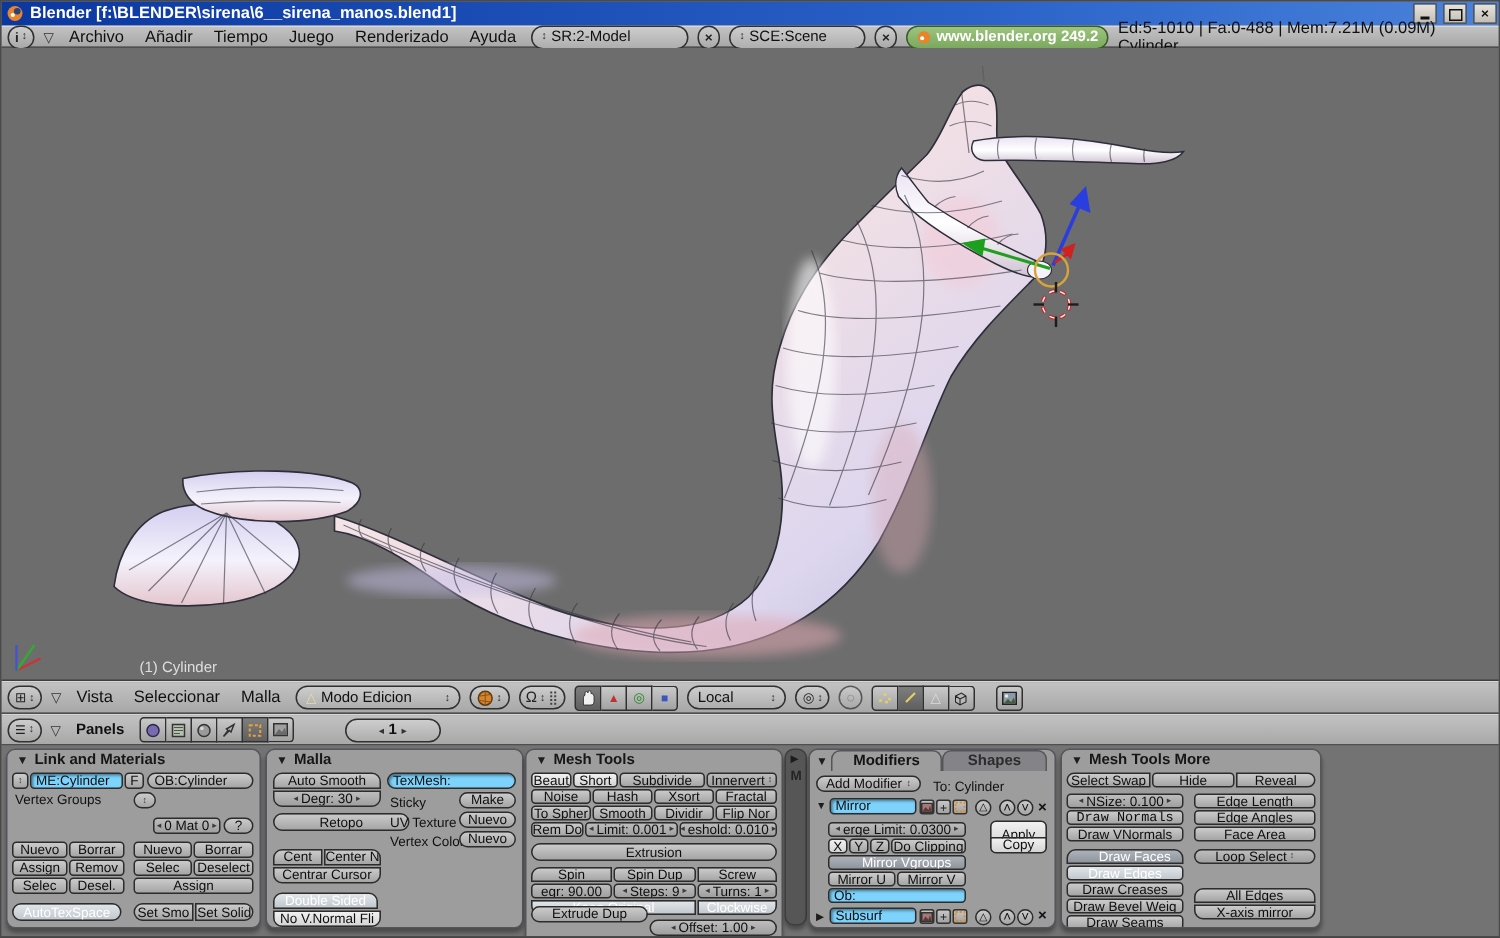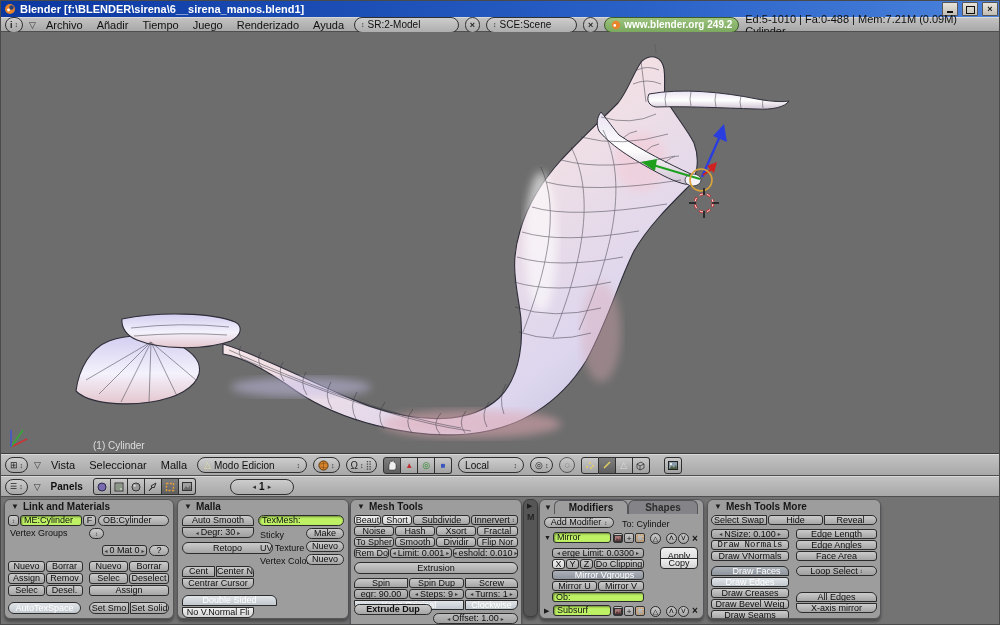--- a/index.html
+++ b/index.html
@@ -42,21 +42,21 @@
   .ptri{font-size:8px;color:#1d1d1d;}
   .b{display:flex;align-items:center;justify-content:center;background:linear-gradient(#cbcbcb,#a5a5a5);
      border:1px solid #2c2c2c;border-radius:3px;font-size:9px;color:#0e0e0e;line-height:1;
      white-space:nowrap;overflow:hidden;cursor:default;}
   .rnd{border-radius:6px;}
   .onw{background:linear-gradient(#f1f1f1,#d4d4d4);}
   .onl{background:linear-gradient(#e1e5e9,#c1c8ce);color:#fff;}
   .onm{background:linear-gradient(#adb2ba,#8e949d);color:#fff;padding-left:13px;}
   .num{background:linear-gradient(#bdbdbd,#9f9f9f);gap:2px;}
   .ar{font-size:6px;color:#3a3a3a;}
-  .sunk{background:#bef264;box-shadow:inset 1px 1px 2px rgba(0,0,0,.45);justify-content:flex-start;padding-left:3px;text-align:center;}
+  .sunk{background:#7dd3fc;box-shadow:inset 1px 1px 2px rgba(0,0,0,.45);justify-content:flex-start;padding-left:3px;text-align:center;}
   .lbl{font-size:9px;color:#111;white-space:nowrap;}
   .tab{display:flex;align-items:center;justify-content:center;font-size:10px;font-weight:bold;
        border:1px solid #55555a;border-bottom:none;border-radius:6px 6px 0 0;}
   .tab.active{background:#9d9d9d;color:#141414;}
   .tab.inactive{background:#848488;color:#2c2c2c;}
   .micon{display:flex;align-items:center;justify-content:center;font-size:8px;color:#222;
        background:linear-gradient(#c6c6c6,#a2a2a2);border:1px solid #333;border-radius:2px;}
 </style>
 </head>
 <body>
@@ -425,21 +425,21 @@
       <span class="b abs" style="left:4px;top:15px;width:72px;height:11px;border-radius:6px 6px 0 0;">Auto Smooth</span>
       <span class="b num abs" style="left:4px;top:27px;width:72px;height:11px;border-radius:0 0 6px 6px;">
         <span class="ar">◂</span>
           <span>Degr: 30</span>
           <span class="ar">▸</span>
       </span>
       <span class="b rnd abs" style="left:4px;top:42px;width:91px;height:12px;">Retopo</span>
       <span class="b abs" style="left:4px;top:66px;width:33px;height:11px;border-radius:6px 0 0 0;">Cent</span>
       <span class="b abs" style="left:38px;top:66px;width:38px;height:11px;border-radius:0 6px 0 0;">Center N</span>
       <span class="b abs" style="left:4px;top:78px;width:72px;height:11px;border-radius:0 0 6px 6px;">Centrar Cursor</span>
-      <span class="b onl abs" style="left:4px;top:95px;width:95px;height:11px;border-radius:6px 6px 0 0;">Double Sided</span>
+      <span class="b onl abs" style="left:4px;top:95px;width:70px;height:11px;border-radius:6px 6px 0 0;">Double Sided</span>
       <span class="b onw abs" style="left:4px;top:107px;width:72px;height:11px;border-radius:0 0 6px 6px;">No V.Normal Fli</span>
       <span class="b sunk rnd abs" style="left:80px;top:15px;width:86px;height:11px;">TexMesh:</span>
       <span class="lbl abs" style="left:82px;top:30px;">Sticky</span>
       <span class="b rnd abs" style="left:128px;top:28px;width:38px;height:11px;">Make</span>
       <span class="lbl abs" style="left:82px;top:43px;">UV Texture</span>
       <span class="b rnd abs" style="left:128px;top:41px;width:38px;height:11px;">Nuevo</span>
       <span class="lbl abs" style="left:82px;top:56px;">Vertex Color</span>
       <span class="b rnd abs" style="left:128px;top:54px;width:38px;height:11px;">Nuevo</span>
     </div>
 
@@ -486,21 +486,21 @@
           <span>Steps: 9</span>
           <span class="ar">▸</span>
         </span>
       <span class="b num abs" style="left:114px;top:89px;width:53px;height:10px;">
           <span class="ar">◂</span>
           <span>Turns: 1</span>
           <span class="ar">▸</span>
         </span>
       <span class="b onl abs" style="left:3px;top:100px;width:110px;height:10px;border-radius:0 0 0 6px;">Keep Original</span>
       <span class="b onl abs" style="left:114px;top:100px;width:53px;height:10px;border-radius:0 0 6px 0;">Clockwise</span>
-      <span class="b rnd abs" style="left:3px;top:104px;width:78px;height:11px;font-weight:bold;">Extrude Dup</span>
+      <span class="b rnd abs" style="left:3px;top:104px;width:78px;height:11px;">Extrude Dup</span>
       <span class="b num rnd abs" style="left:82px;top:113px;width:85px;height:11px;">
           <span class="ar">◂</span>
           <span>Offset: 1.00</span>
           <span class="ar">▸</span>
         </span>
 
     </div>
 
     <div class="p" style="left:522px;top:2px;width:13px;height:116px;background:#565656;border-color:#3e3e3e;">
       <span class="abs" style="left:3px;top:2px;font-size:7px;color:#1c1c1c;">▶</span>

